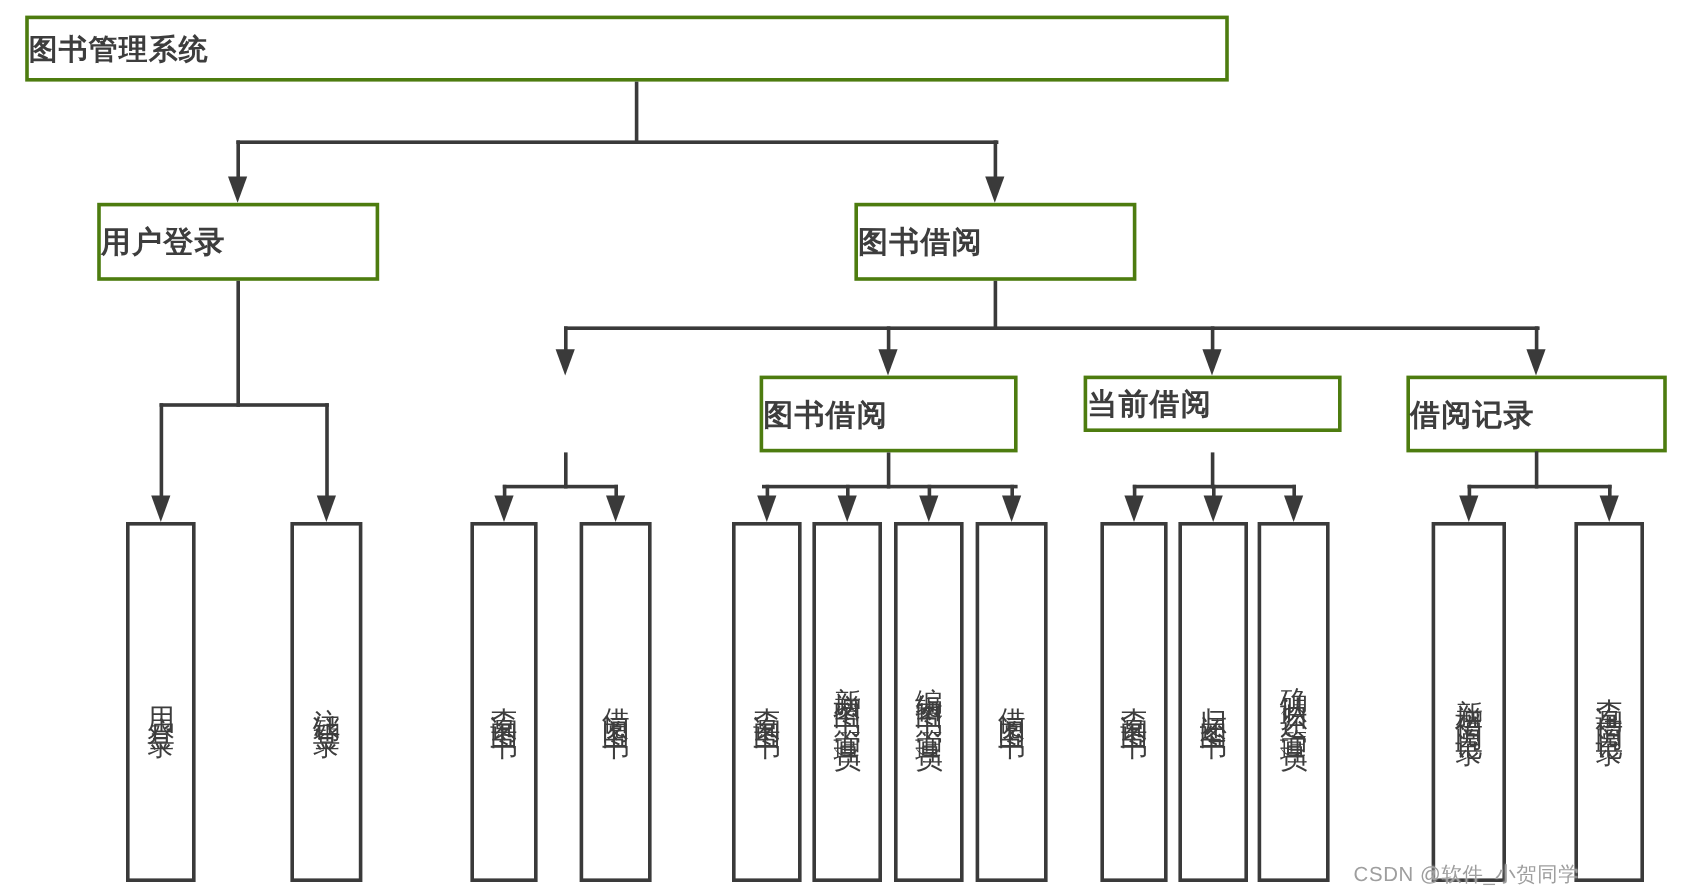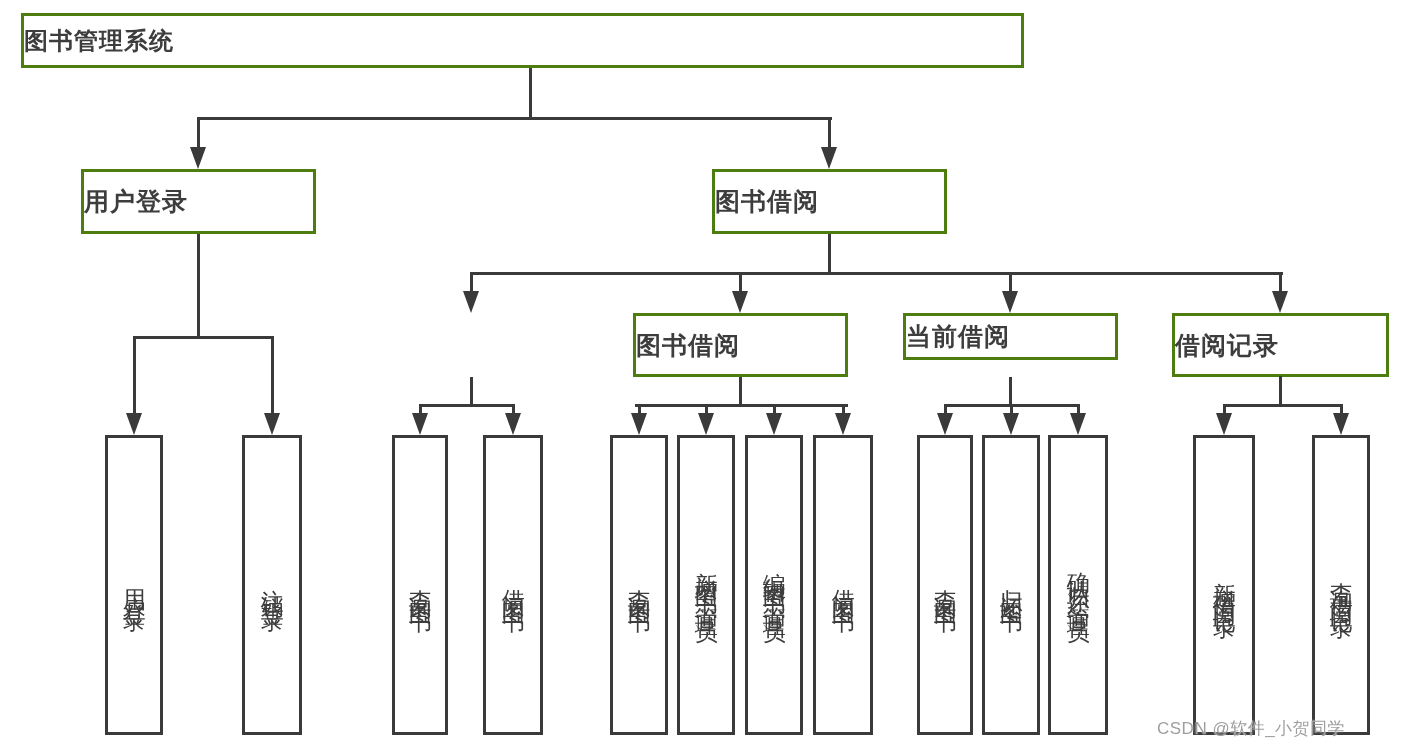--- a/index.html
+++ b/index.html
@@ -45,21 +45,21 @@
   }
   .cline{position:absolute;background:#3a3a3a;}
   .arrowhead{
     position:absolute;width:0;height:0;
     border-left:8px solid transparent;
     border-right:8px solid transparent;
     border-top:22px solid #3a3a3a;
   }
   .watermark{
     position:absolute;
-    left:1157px;top:717px;
+    left:1128px;top:717px;
     font-size:17px;
     color:#9e9e9e;
     letter-spacing:0.5px;
     z-index:6;
     text-shadow:0 0 2px #ffffff;
     white-space:nowrap;
   }
 </style>
 </head>
 <body>

